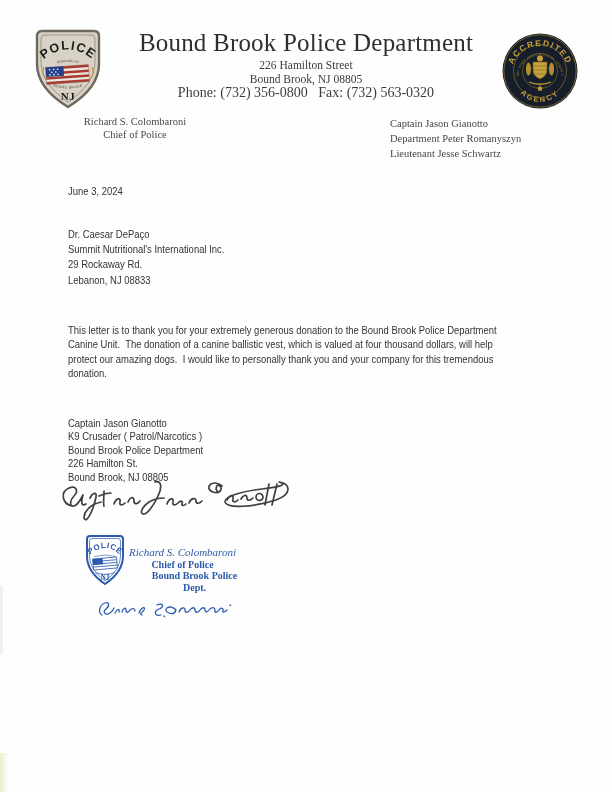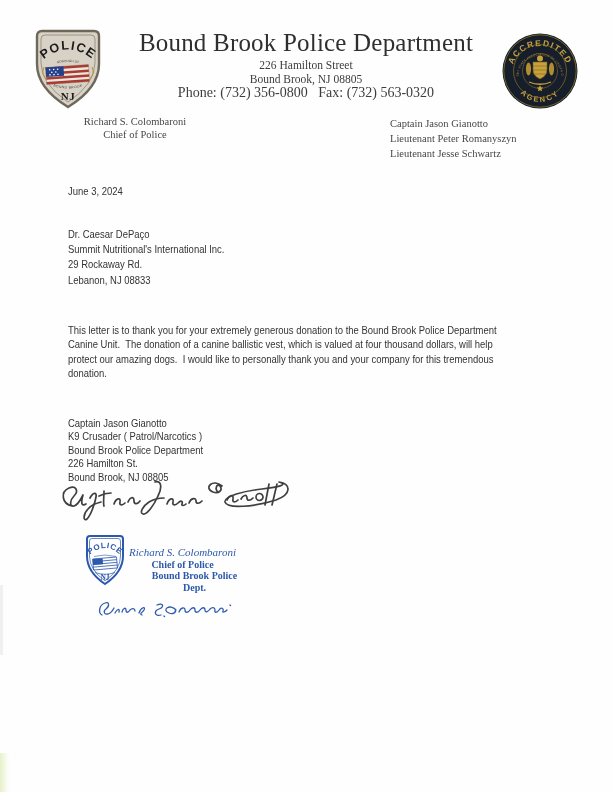--- a/index.html
+++ b/index.html
@@ -134,21 +134,21 @@
     </g>
   </svg>
 </div>
 
 <div class="abs officers-left">
   <div>Richard S. Colombaroni</div>
   <div>Chief of Police</div>
 </div>
 <div class="abs officers-right">
   <div>Captain Jason Gianotto</div>
-  <div>Lieutenant Peter Romanyszyn</div>
+  <div>Department Peter Romanyszyn</div>
   <div>Lieutenant Jesse Schwartz</div>
 </div>
 
 <div class="abs date cal">June 3, 2024</div>
 
 <div class="abs recipient cal">
   <div>Dr. Caesar DePaço</div>
   <div>Summit Nutritional's International Inc.</div>
   <div>29 Rockaway Rd.</div>
   <div>Lebanon, NJ 08833</div>

